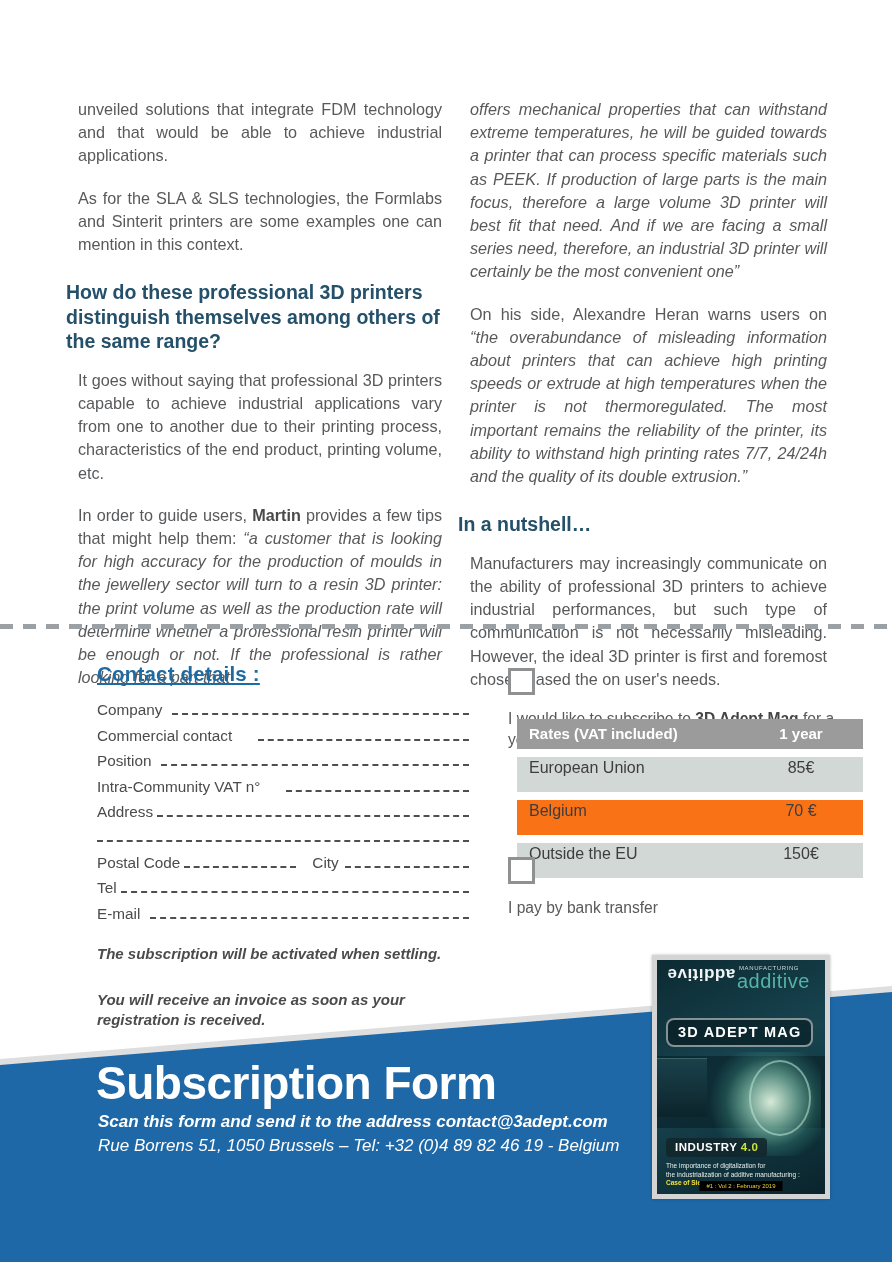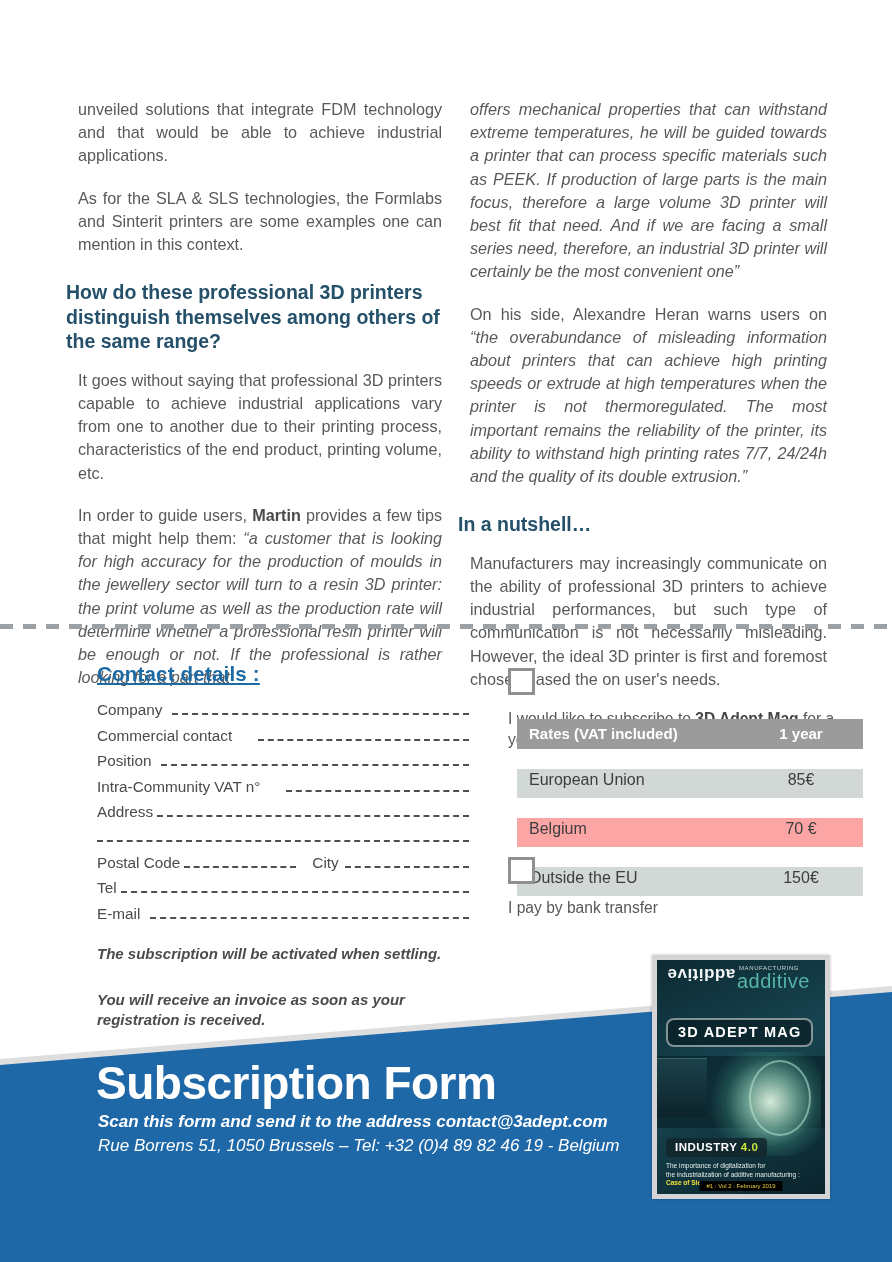--- a/index.html
+++ b/index.html
@@ -36,25 +36,25 @@
   .checkrow{position:absolute;display:flex;gap:13px;align-items:flex-start;flex-direction:column;}
   .checkbox{width:21px;height:21px;border:3px solid #8f9092;background:#fff;flex:0 0 auto;}
   .checklabel{font-size:15.6px;line-height:21px;color:#58595b;}
   .checklabel .bd{font-weight:bold;color:#454547;}
 
   .rates{position:absolute;left:517px;top:719px;width:346px;font-size:16px;}
   .rates .hdr{display:flex;background:#9b9b9b;color:#ffffff;font-weight:bold;
     padding:6px 12px 7px;font-size:15px;}
   .rates .hdr .c1{flex:1;text-align:left;}
   .rates .hdr .c2{flex:0 0 100px;text-align:center;}
-  .rates .row{display:flex;margin-top:20px;padding:2px 12px 9px;color:#3d3d3f;align-items:flex-end;}
+  .rates .row{display:flex;margin-top:8px;padding:2px 12px 15px;color:#3d3d3f;align-items:flex-end;}
   .rates .row .c1{flex:1;text-align:left;}
   .rates .row .c2{flex:0 0 100px;text-align:center;}
   .rates .row.shade-a{background:#d2d8d5;}
-  .rates .row.shade-b{background:#fca5a5;}
+  .rates .row.shade-b{background:#f97316;}
 
   
   .banner-shadow{position:absolute;left:0;top:976px;width:892px;height:286px;background:#dedede;
     clip-path:polygon(0 83px,100% 10px,100% 100%,0 100%);z-index:1;}
   .banner{position:absolute;left:0;top:983px;width:892px;height:279px;background:#1e68a8;
     clip-path:polygon(0 82px,100% 9px,100% 100%,0 100%);z-index:2;}
   .banner-title{position:absolute;left:96px;top:1056px;z-index:3;color:#ffffff;
     font-size:46px;font-weight:bold;letter-spacing:-.5px;}
   .banner-line1{position:absolute;left:98px;top:1112px;z-index:3;color:#ffffff;
     font-size:17px;font-weight:bold;font-style:italic;}

